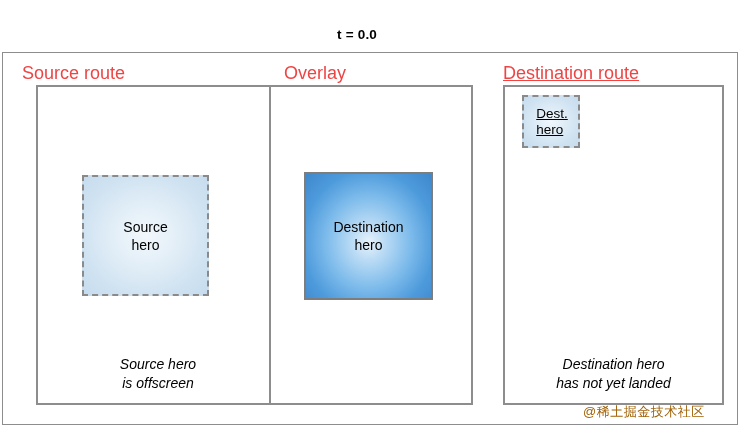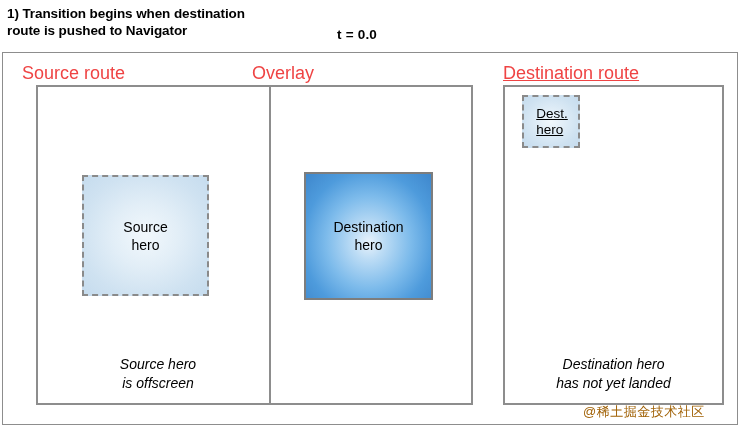--- a/index.html
+++ b/index.html
@@ -59,21 +59,21 @@
   
   .column-heading {
     position: absolute;
     top: 63px;
     font-size: 18px;
     text-align: left;
     color: #ef4444;
     white-space: nowrap;
   }
   #heading-source      { left: 22px;  width: 212px; }
-  #heading-overlay     { left: 252px; width: 204px; }
+  #heading-overlay     { left: 284px; width: 204px; }
   #heading-destination { left: 503px; width: 221px; text-decoration: underline; }
 
   
   .panel {
     position: absolute;
     border: 2px solid #8d8d8d;
     box-sizing: border-box;
     background: #ffffff;
   }
   #panel-source      { left: 36px;  top: 85px; width: 244px; height: 320px; }
@@ -159,22 +159,20 @@
     color: #a16207;
     letter-spacing: 0.5px;
     white-space: nowrap;
     user-select: none;
   }
 </style>
 </head>
 <body>
 
 <div id="header-area">
-  <div id="step-title">1) Transition begins when destination
-route is pushed to Navigator</div>
   <div id="time-label">t = 0.0</div>
 </div>
 
 <div id="outer-frame"></div>
 
 <div class="column-heading" id="heading-source">Source route</div>
 <div class="column-heading" id="heading-overlay">Overlay</div>
 <div class="column-heading" id="heading-destination">Destination route</div>
 
 <div class="panel" id="panel-source">

